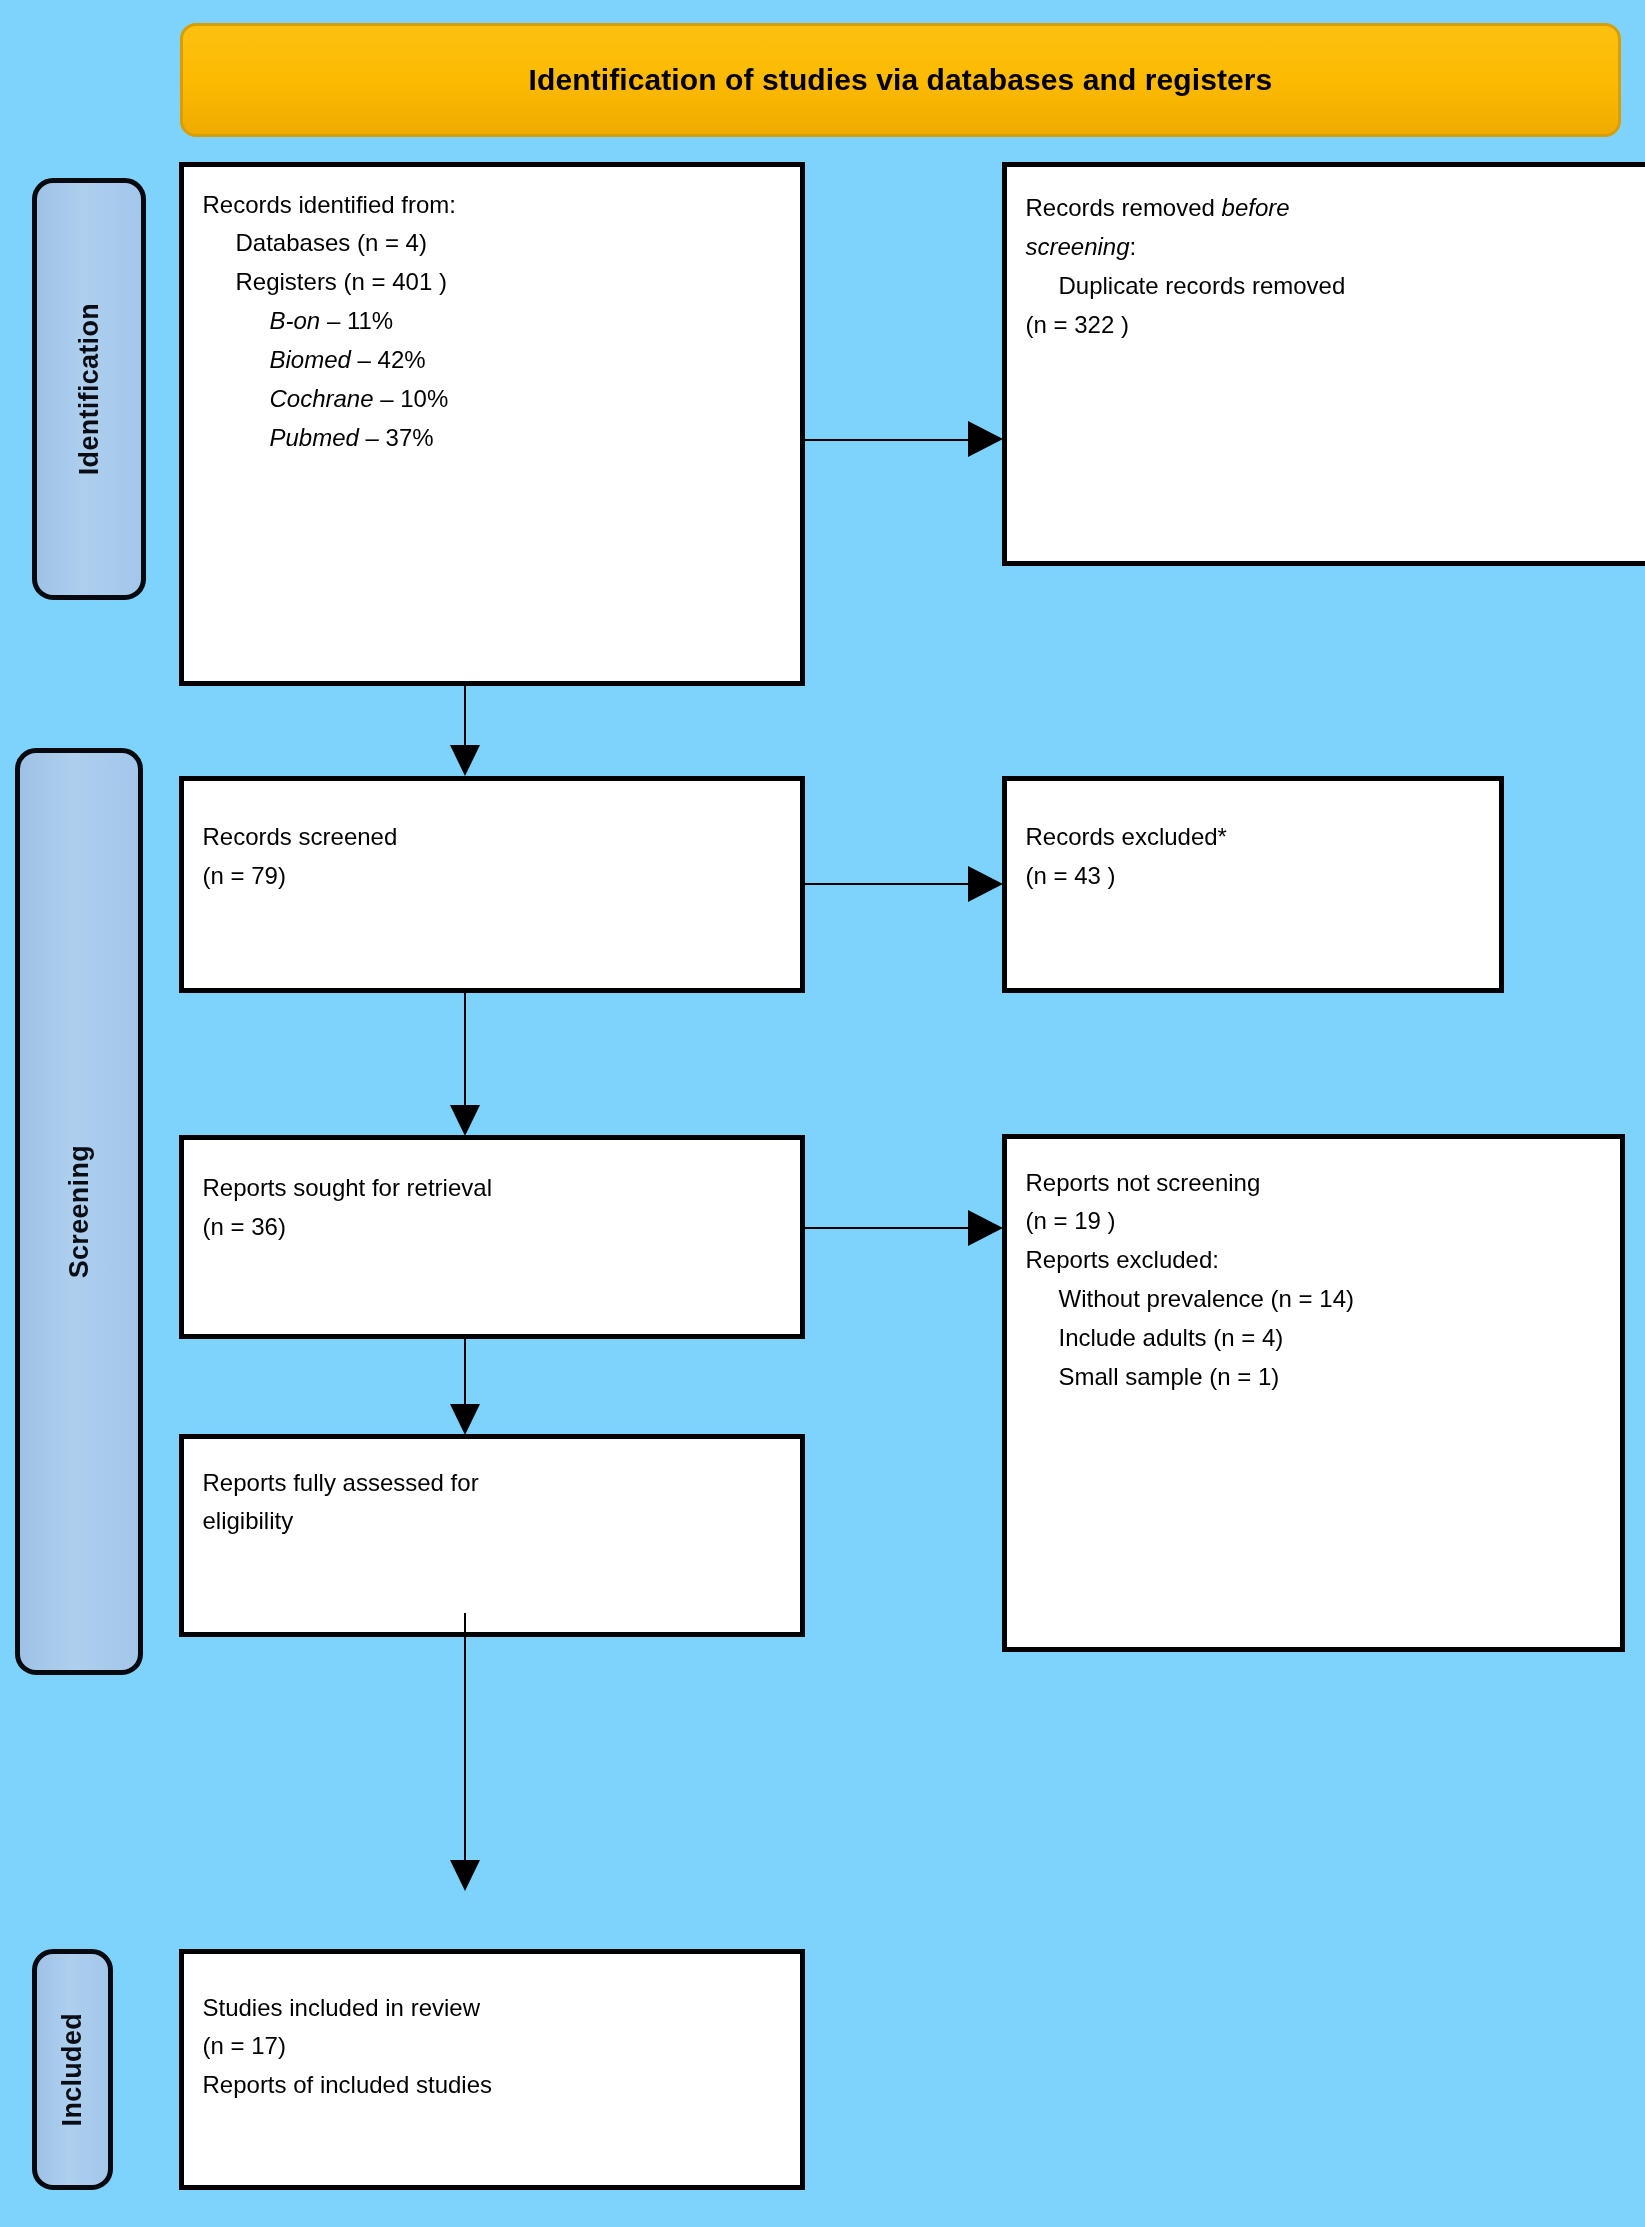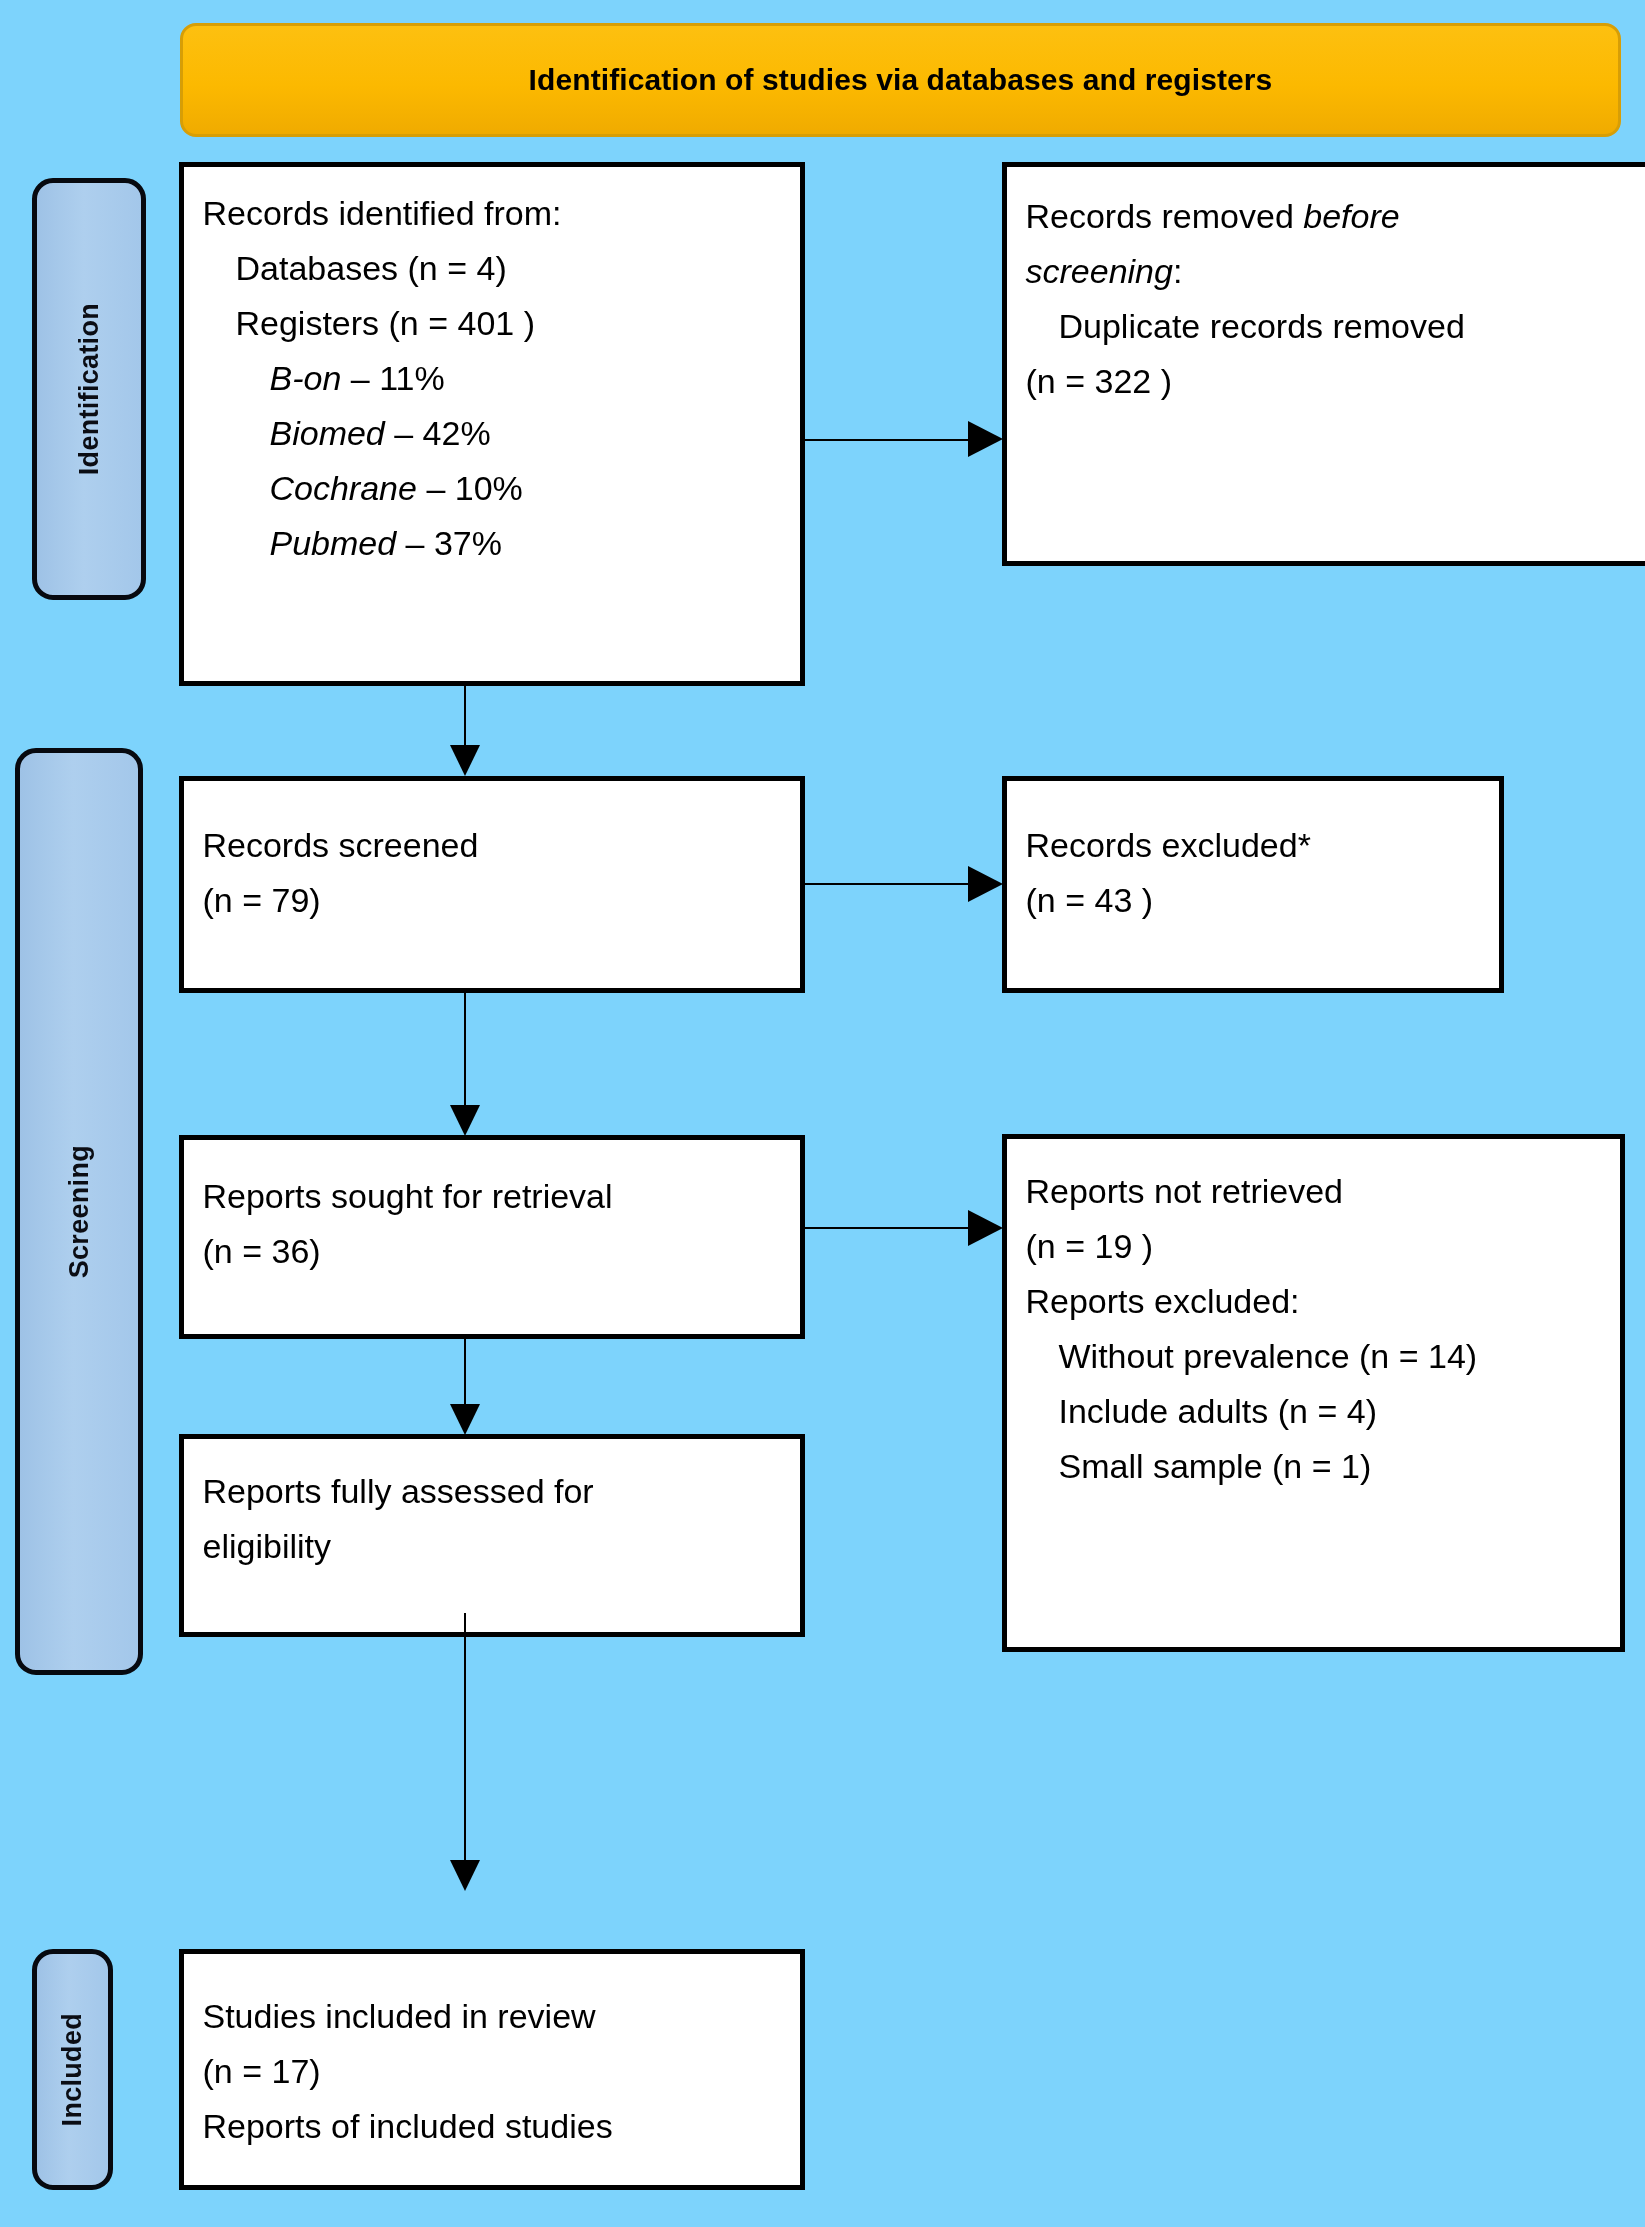--- a/index.html
+++ b/index.html
@@ -61,21 +61,21 @@
   
   .box{
     position:absolute;
     background:#ffffff;
     border:5px solid #000000;
     box-sizing:border-box;
     padding:16px 18.5px 12.3px 18.5px;
   }
   .box p{
     margin:0;
-    font-size:34px;
+    font-size:24px;
     line-height:1.62;
     white-space:nowrap;
   }
   .ind1{padding-left:33px;}
   .ind2{padding-left:67px;}
   .ital{font-style:italic;}
 
   #box-identified   {left:179px;  top:162px;  width:626px; height:524px;}
   #box-removed      {left:1002px; top:162px;  width:677px; height:404px;}
   #box-screened     {left:179px;  top:776px; width:626px; height:217px;}
@@ -195,21 +195,21 @@
     <p>Records excluded*</p>
     <p>(n = 43 )</p>
   </div>
 
   <div class="box" id="box-sought">
     <p>Reports sought for retrieval</p>
     <p>(n = 36)</p>
   </div>
 
   <div class="box" id="box-notretrieved">
-    <p>Reports not retrieved</p>
+    <p>Reports not screening</p>
     <p>(n = 19 )</p>
     <p>Reports excluded:</p>
     <p class="ind1">Without prevalence (n = 14)</p>
     <p class="ind1">Include adults (n = 4)</p>
     <p class="ind1">Small sample (n = 1)</p>
   </div>
 
   <div class="box" id="box-eligibility">
     <p>Reports fully assessed for</p>
     <p>eligibility</p>

